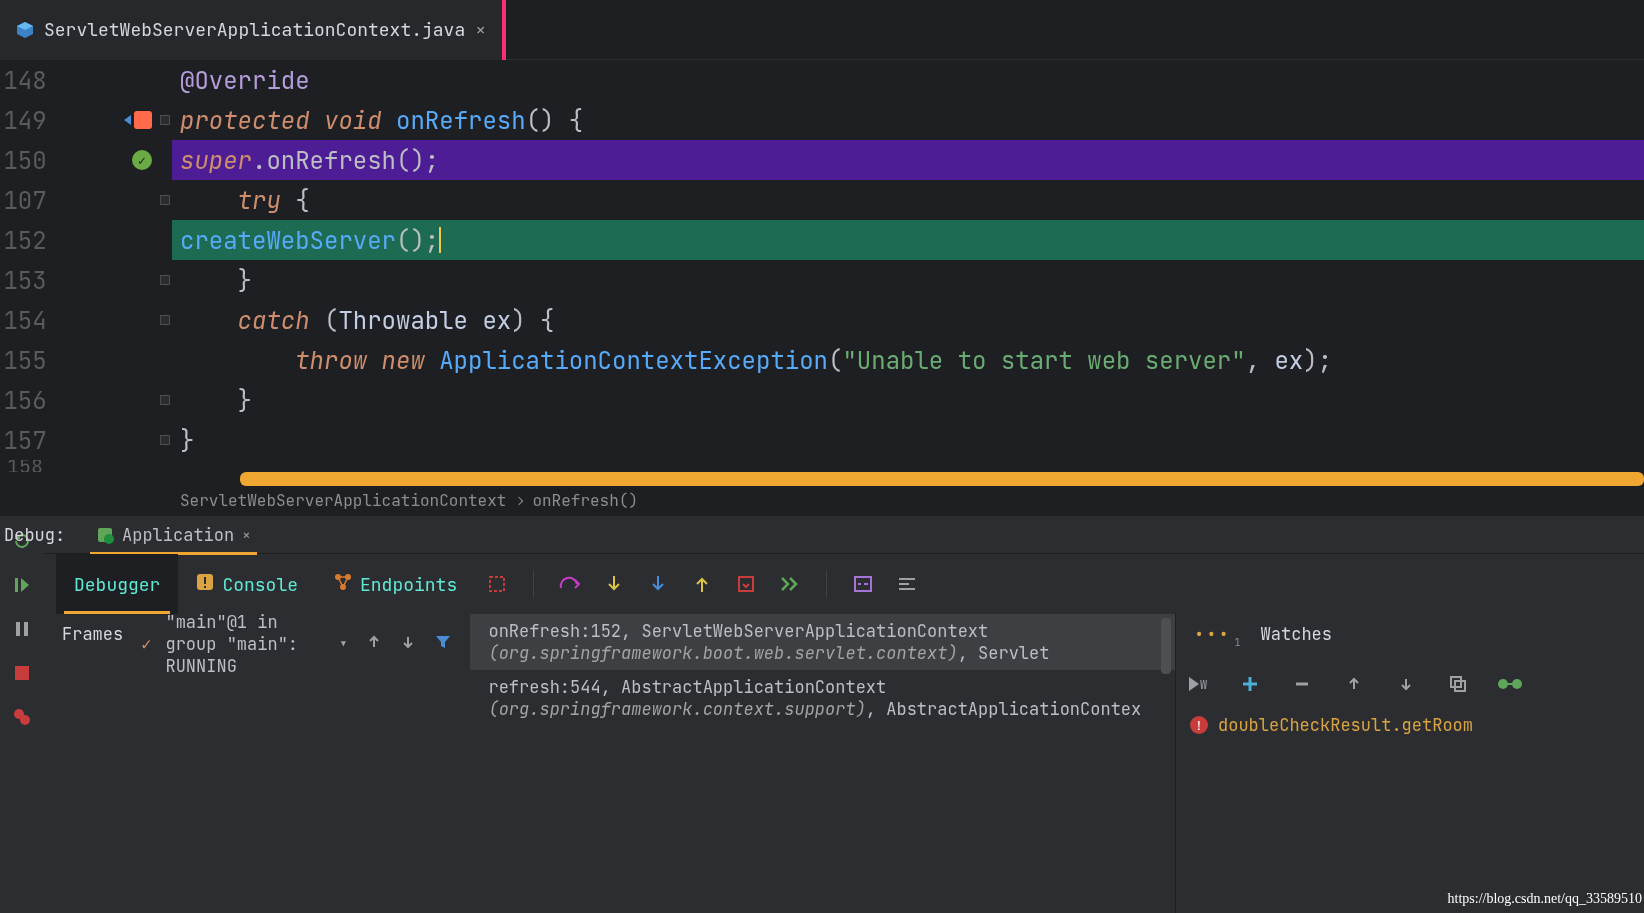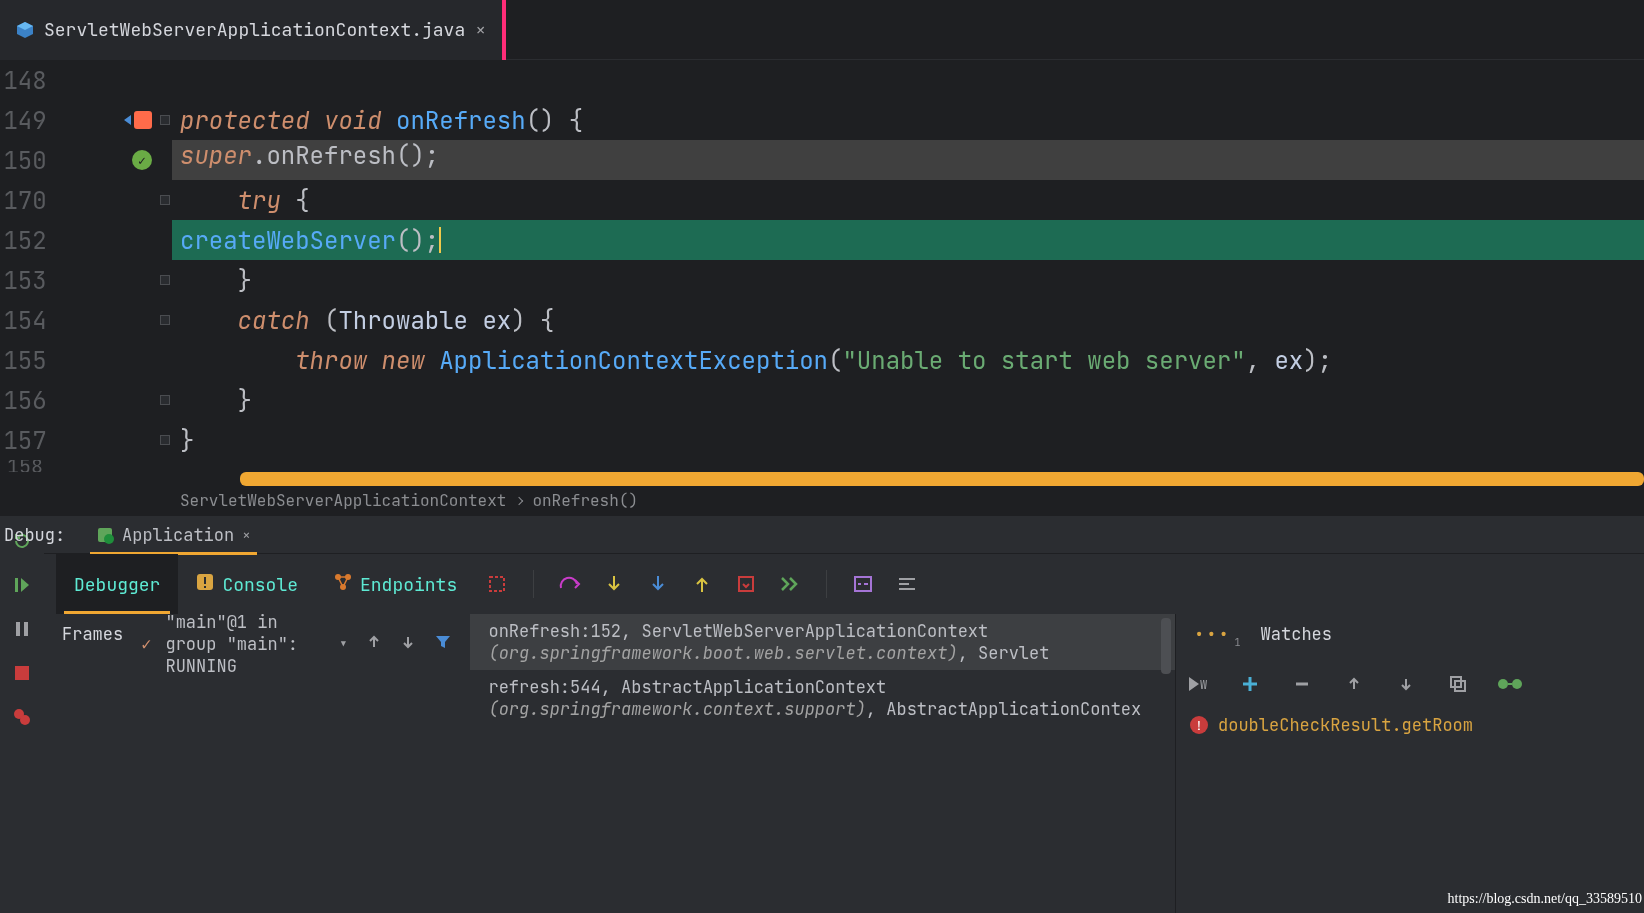--- a/index.html
+++ b/index.html
@@ -90,21 +90,21 @@
   background:#2a2c30;
 }
 .code {
   flex: 1;
   padding-left: 8px;
 }
 .line-bg-red .code, .line-bg-red .gutter-num { background: #5a2d2f; }
 .line-bg-red { background: #5a2d2f; }
 .line-bg-red .gutter-num, .line-bg-red .gutter-mark, .line-bg-red .fold-col { background:#1e1f22; }
 .line.line-bg-red { background:#1e1f22; }
-.line.line-bg-red .code { background:#404040; display:flex; height:100%;}
+.line.line-bg-red .code { background:#4c1d95; display:flex; align-items:center; height:100%;}
 .line.line-bg-green .code { background:#1d6b53; display:flex; align-items:center; height:100%;}
 
 
 .c-anno { color: #b39ddb; }
 .c-kw   { color: #ce8e6d; font-style: italic; }
 .c-ident{ color: #c3cee3; }
 .c-method{ color: #57aaf7; }
 .c-type { color: #c3cee3; }
 .c-str  { color: #6aab73; }
 .c-plain{ color: #bcbec4; }
@@ -308,38 +308,39 @@
   </div>
 </div>
 
 <div class="editor">
   <div class="code-area">
 
     <div class="line">
       <span class="gutter-num">148</span>
       <span class="gutter-mark"></span>
       <span class="fold-col"></span>
+      <span class="code"><span class="c-anno">@Override</span></span>
     </div>
 
     <div class="line">
       <span class="gutter-num">149</span>
       <span class="gutter-mark"><span class="method-ind"></span></span>
       <span class="fold-col"><span class="fold-marker"></span></span>
       <span class="code"><span class="c-kw">protected</span> <span class="c-kw">void</span> <span class="c-method">onRefresh</span><span class="c-plain">() {</span></span>
     </div>
 
     <div class="line line-bg-red">
       <span class="gutter-num">150</span>
       <span class="gutter-mark"><span class="chk-circle">✓</span></span>
       <span class="fold-col"></span>
       <span class="code">    <span class="c-kw">super</span><span class="c-plain">.onRefresh();</span></span>
     </div>
 
     <div class="line">
-      <span class="gutter-num">170</span>
+      <span class="gutter-num">107</span>
       <span class="gutter-mark"></span>
       <span class="fold-col"><span class="fold-marker"></span></span>
       <span class="code">    <span class="c-kw">try</span><span class="c-plain"> {</span></span>
     </div>
 
     <div class="line line-bg-green">
       <span class="gutter-num">152</span>
       <span class="gutter-mark"></span>
       <span class="fold-col"></span>
       <span class="code">        <span class="c-method">createWebServer</span><span class="c-plain">();</span><span class="caret"></span></span>

